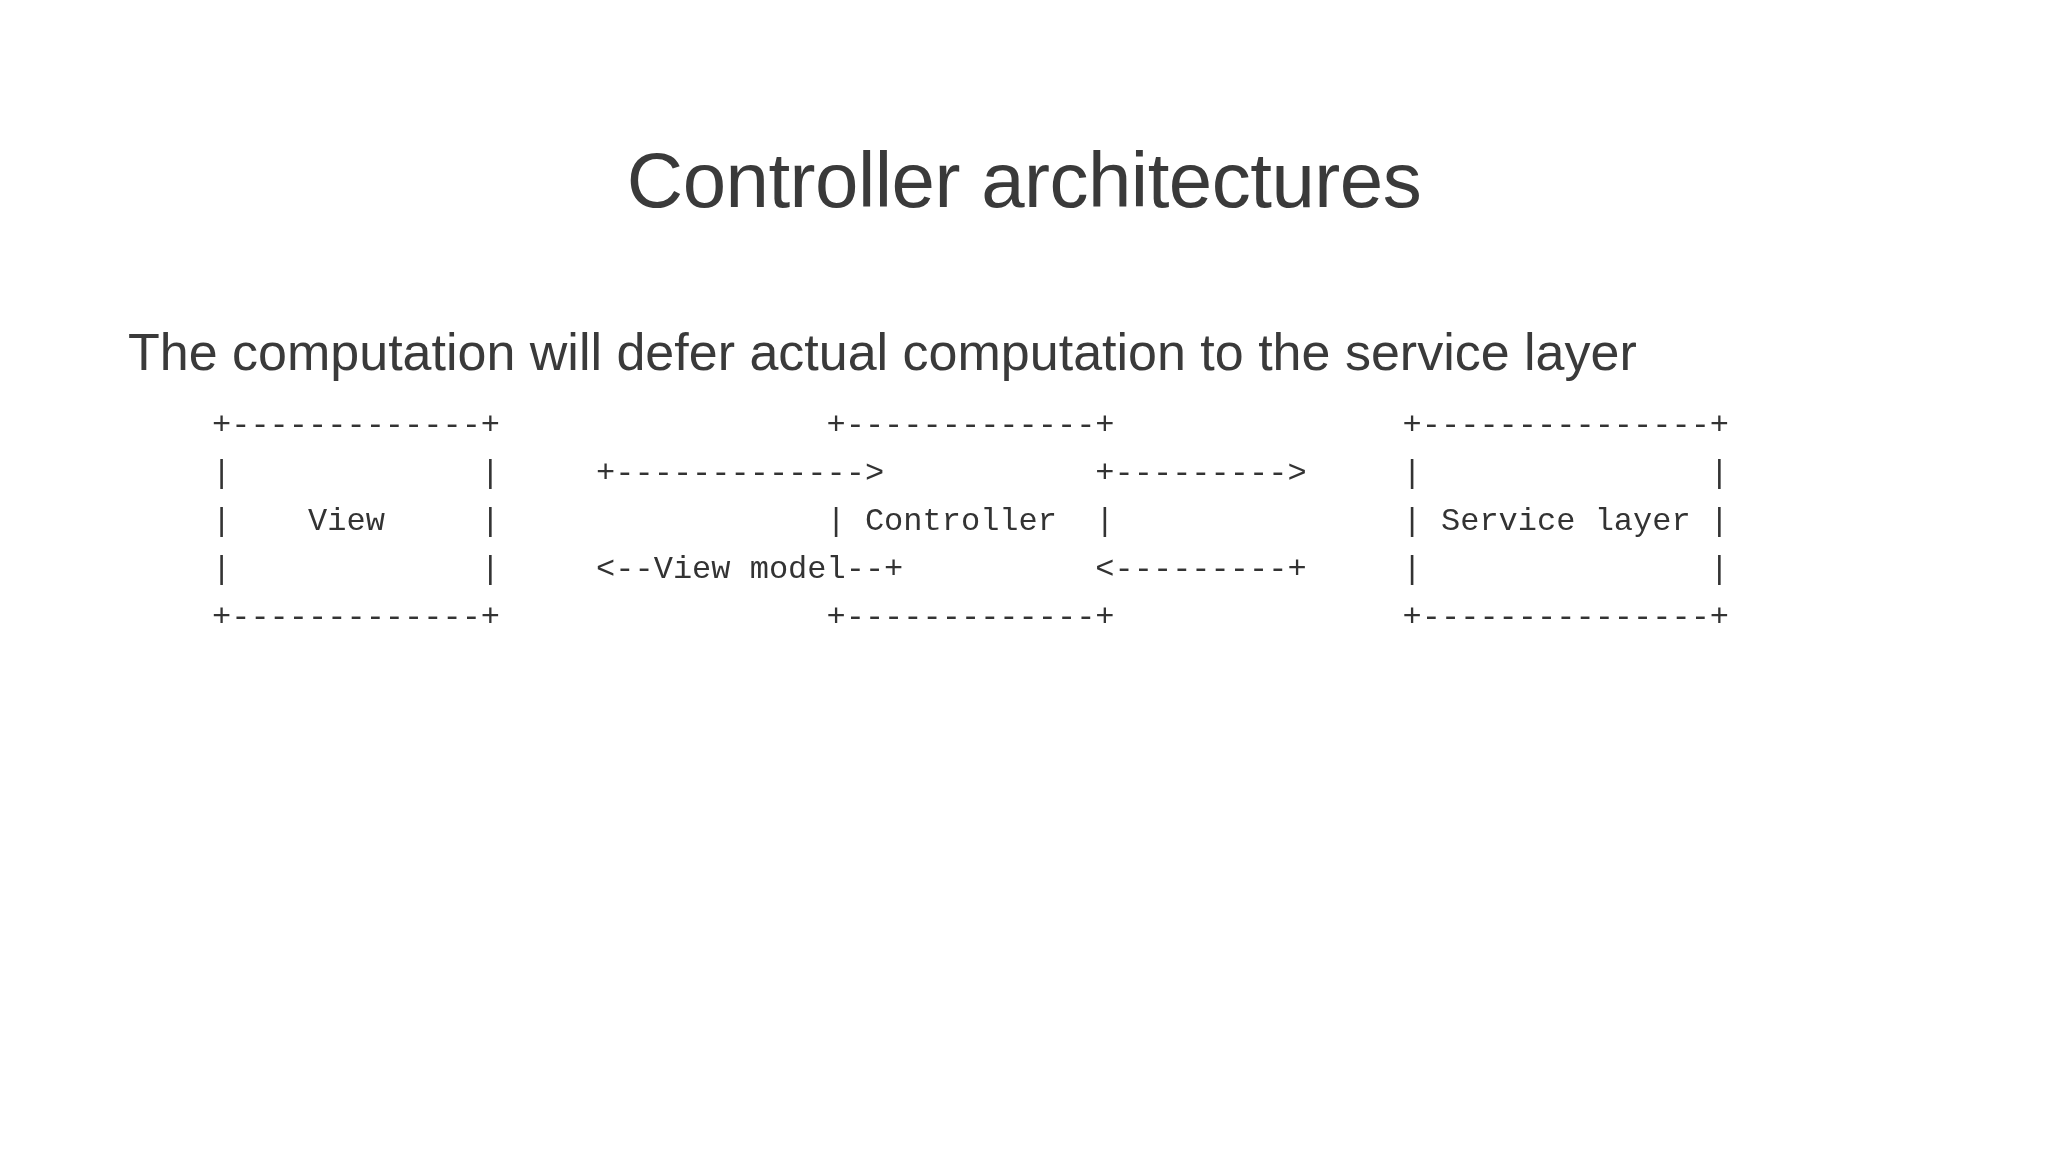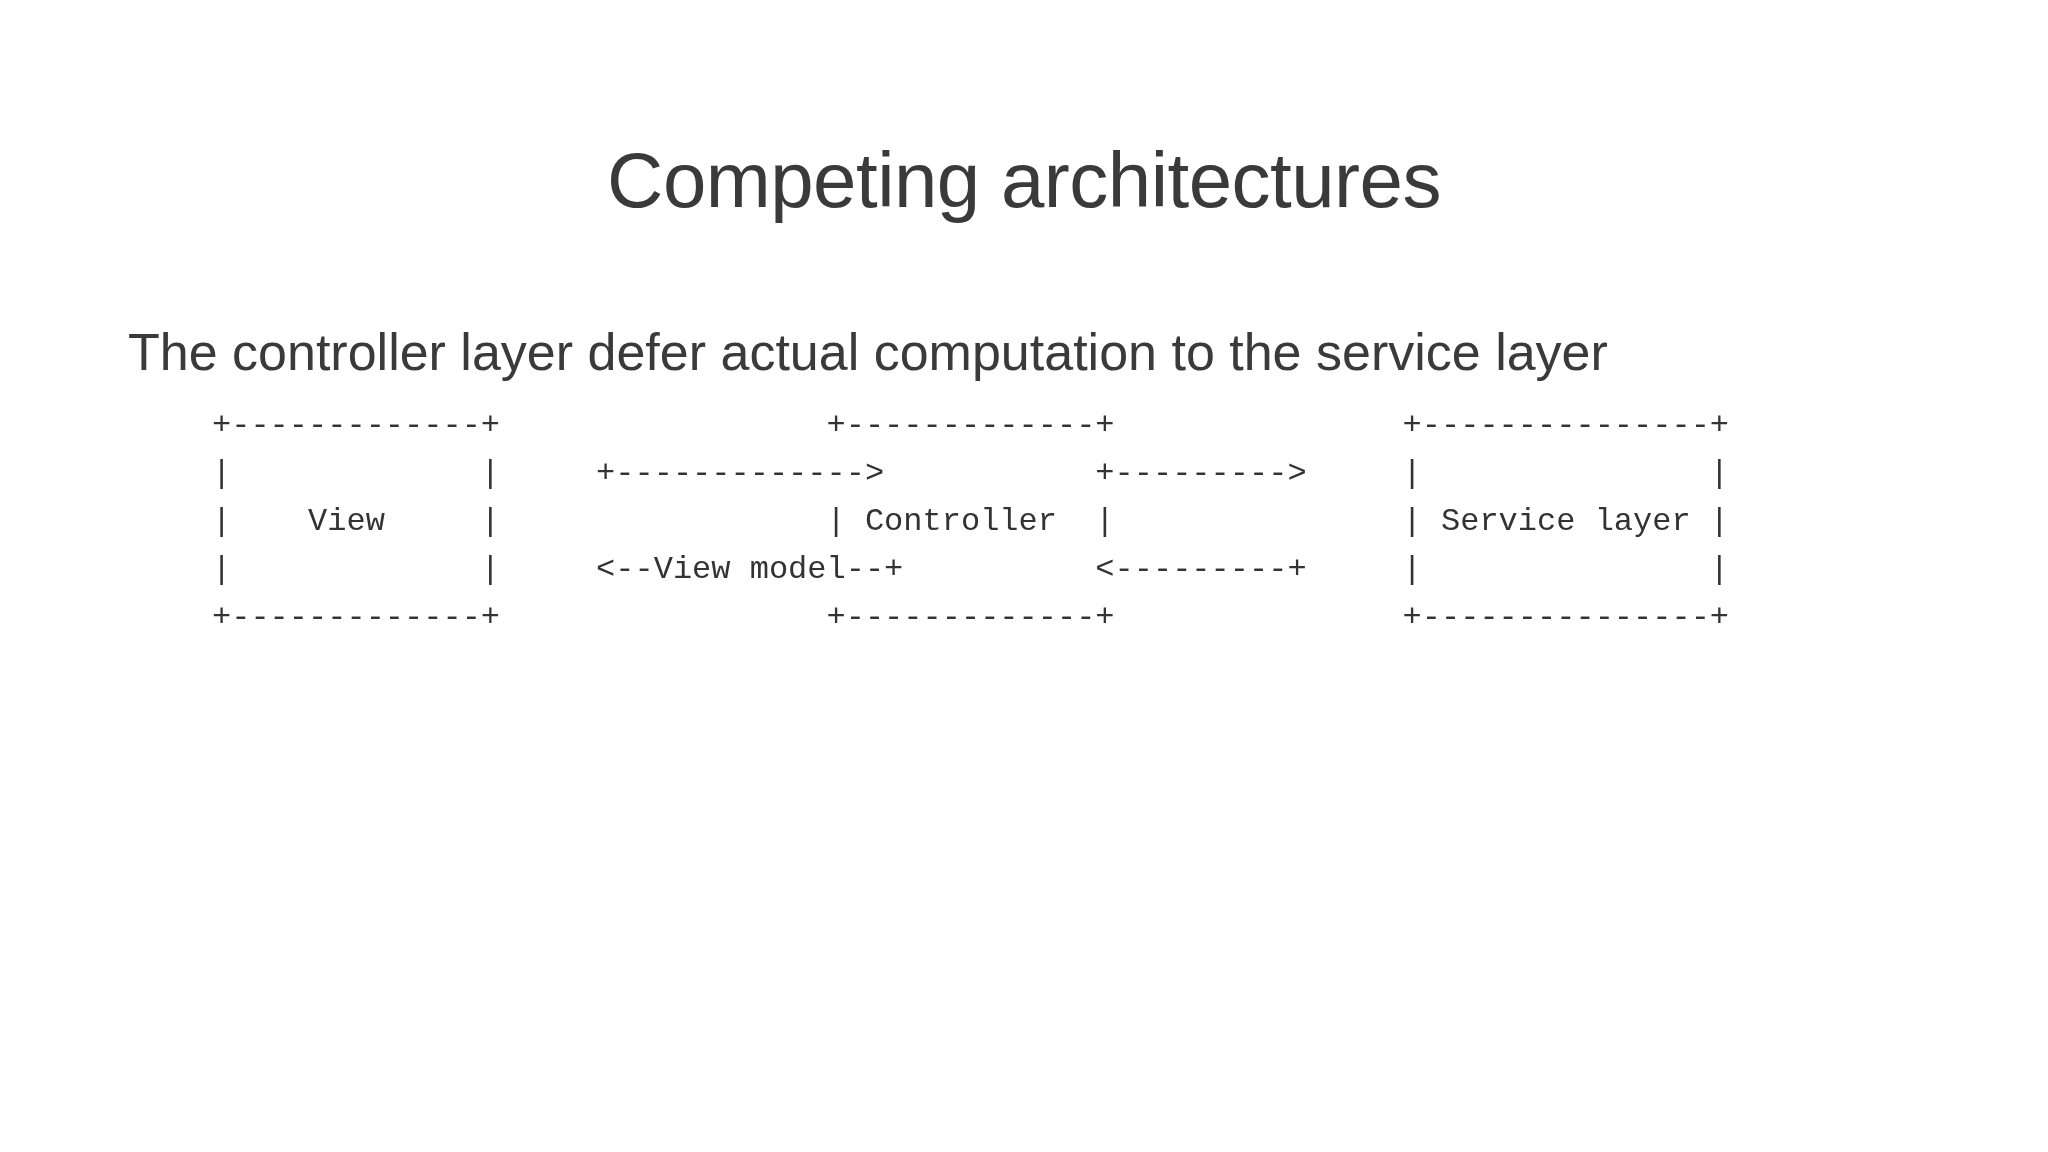--- a/index.html
+++ b/index.html
@@ -68,23 +68,23 @@
     background: transparent;
     border: 0;
     tab-size: 4;
   }
 </style>
 </head>
 <body>
 
 <div class="slide">
 
-  <h1 class="slide-title">Competing architectures</h1>
+  <h1 class="slide-title">Controller architectures</h1>
 
-  <p class="slide-subtitle">The controller layer defer actual computation to the service layer</p>
+  <p class="slide-subtitle">The computation will defer actual computation to the service layer</p>
 
   <pre class="ascii-diagram">+-------------+                 +-------------+               +---------------+
 |             |     +-------------&gt;           +---------&gt;     |               |
 |    View     |                 | Controller  |               | Service layer |
 |             |     &lt;--View model--+          &lt;---------+     |               |
 +-------------+                 +-------------+               +---------------+</pre>
 
 </div>
 
 </body></html>

